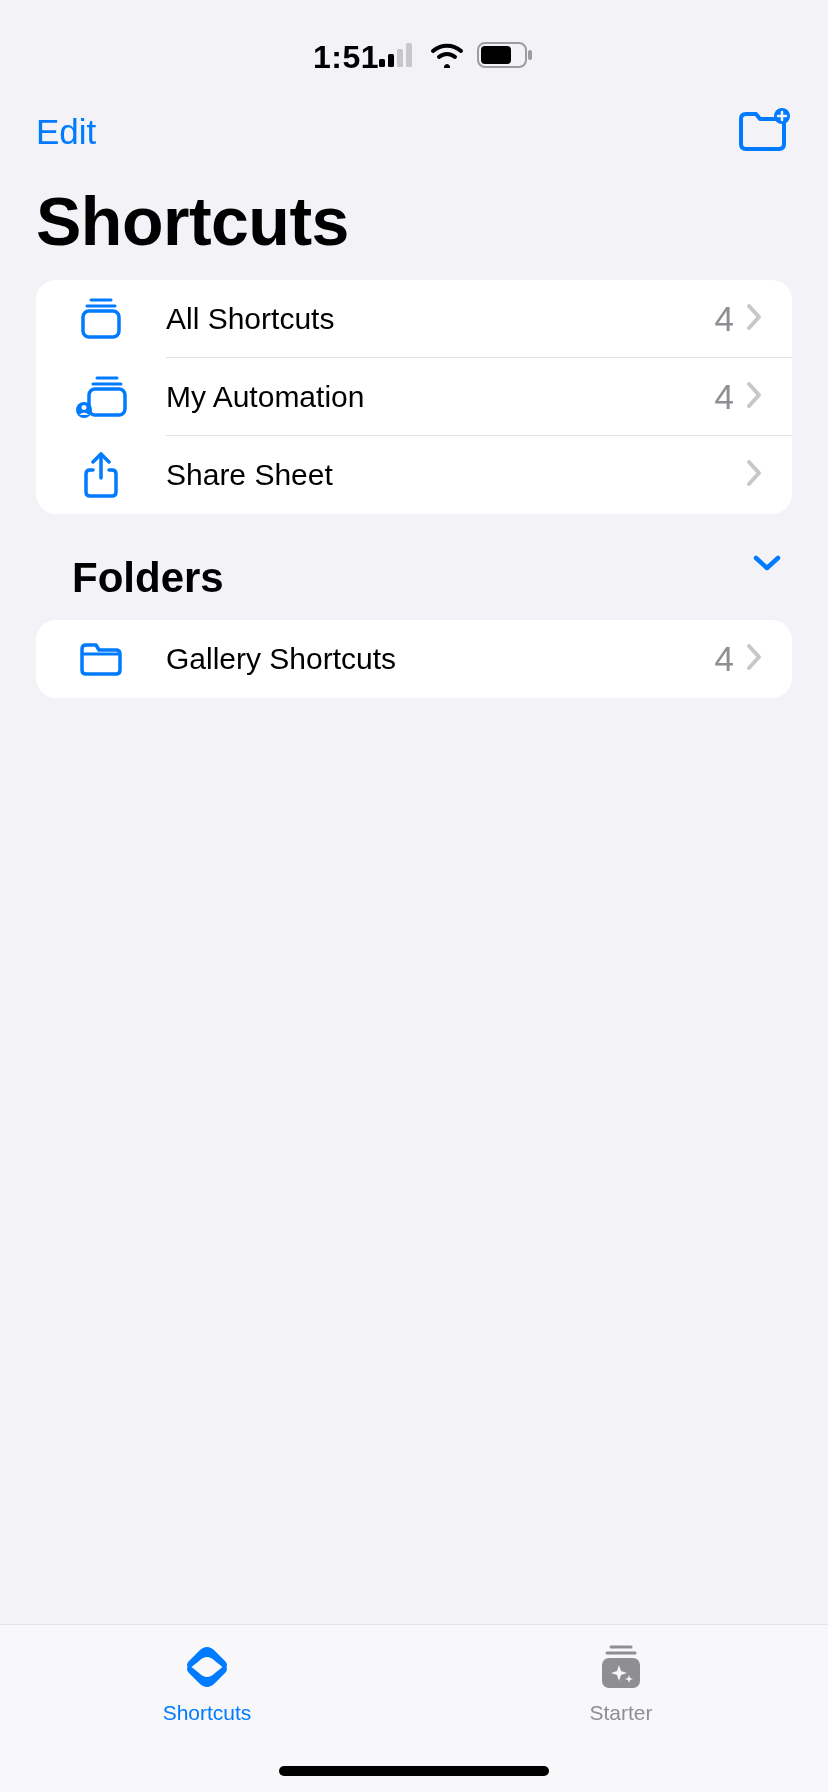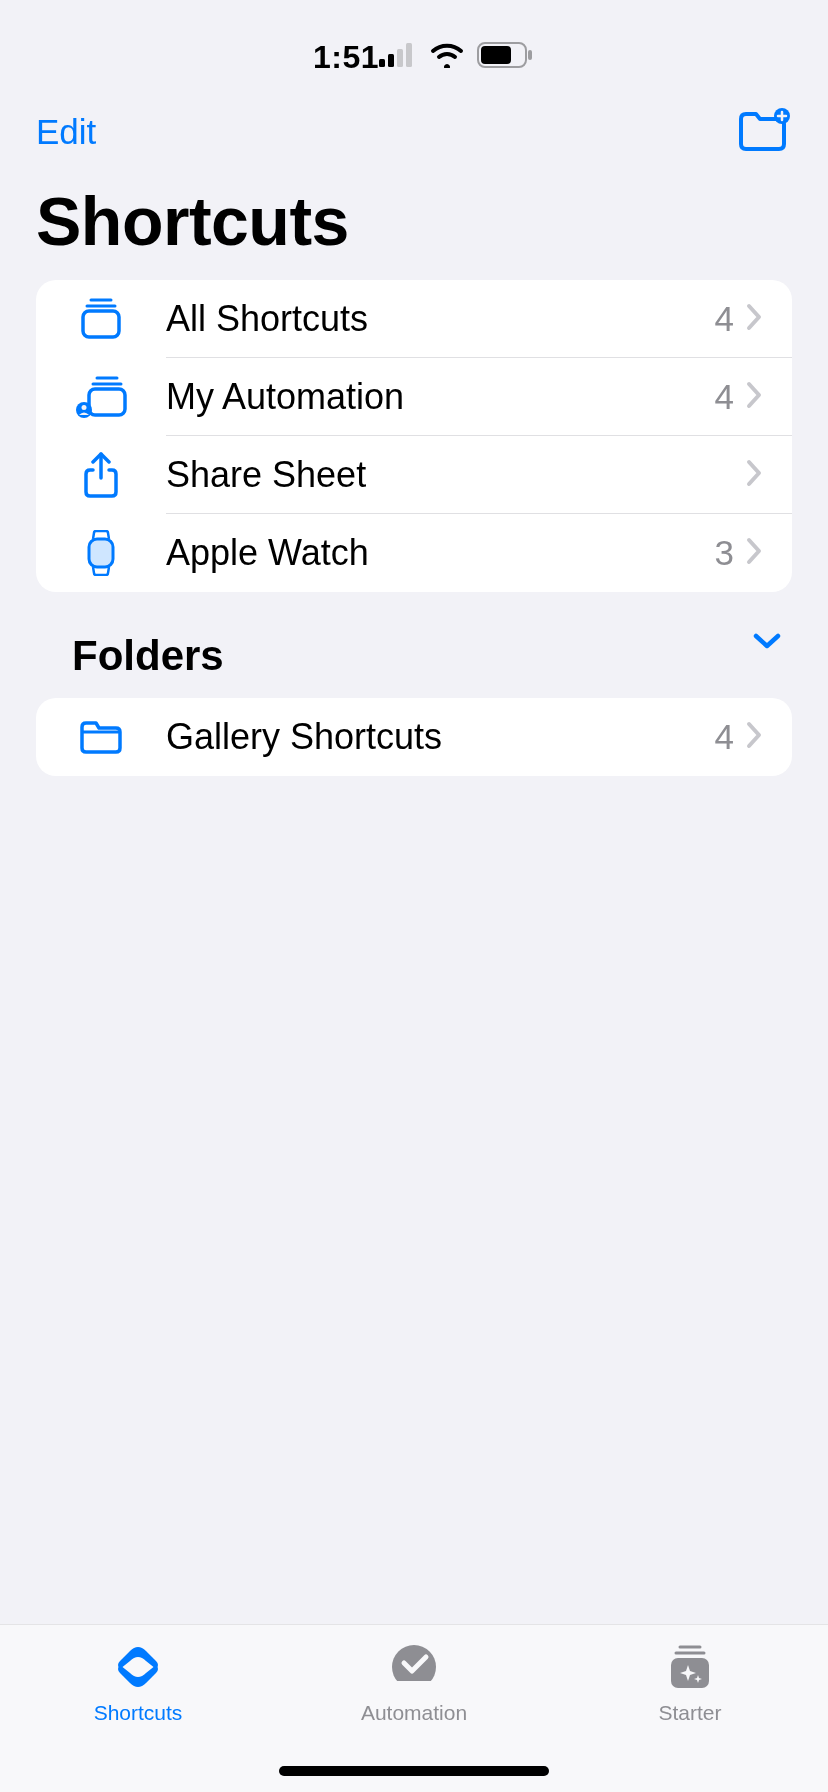--- a/index.html
+++ b/index.html
@@ -77,21 +77,21 @@
     }
     .list-icon {
       width: 62px;
       display: flex;
       justify-content: center;
       align-items: center;
       margin-right: 34px;
     }
     .list-label {
       flex: 1;
-      font-size: 36px;
+      font-size: 30px;
       color: #000;
     }
     .list-count {
       font-size: 35px;
       color: #8e8e93;
       margin-right: 12px;
     }
     .chevron {
       color: #c7c7cc;
     }
@@ -247,36 +247,20 @@
     </div>
     <div class="list-label">Share Sheet</div>
     <div class="list-count"></div>
     <span class="chevron">
       <svg width="16" height="28" viewBox="0 0 16 28">
           <path d="M3 3 L13 14 L3 25" stroke="#c7c7cc" stroke-width="4" fill="none" stroke-linecap="round" stroke-linejoin="round"></path>
         </svg>
     </span>
   </div>
 
-  <div class="list-item">
-    <div class="list-icon">
-      <svg width="30" height="46" viewBox="0 0 30 46">
-        <path d="M7 9 L8 3 Q8 1 10 1 L20 1 Q22 1 22 3 L23 9" stroke="#007aff" stroke-width="2.5" fill="none"></path>
-        <path d="M7 37 L8 43 Q8 45 10 45 L20 45 Q22 45 22 43 L23 37" stroke="#007aff" stroke-width="2.5" fill="none"></path>
-        <rect x="3" y="9" width="24" height="28" rx="8" stroke="#007aff" stroke-width="3" fill="#cfe6ff"></rect>
-      </svg>
-    </div>
-    <div class="list-label">Apple Watch</div>
-    <div class="list-count">3</div>
-    <span class="chevron">
-      <svg width="16" height="28" viewBox="0 0 16 28">
-          <path d="M3 3 L13 14 L3 25" stroke="#c7c7cc" stroke-width="4" fill="none" stroke-linecap="round" stroke-linejoin="round"></path>
-        </svg>
-    </span>
-  </div>
 
 </div>
 
 <div class="section-header">
   <div class="section-title">Folders</div>
   <span>
     <svg width="30" height="18" viewBox="0 0 30 18">
         <path d="M4 4 L15 14 L26 4" stroke="#007aff" stroke-width="4.5" fill="none" stroke-linecap="round" stroke-linejoin="round"></path>
       </svg>
   </span>
@@ -302,30 +286,20 @@
 
 <div class="tab-bar">
   <div class="tab-item tab-active">
     <div class="tab-icon">
       <svg width="52" height="52" viewBox="0 0 52 52">
         <path d="M26 6 Q30 6 34 10 L44 20 Q48 24 44 28 L34 20 Q30 16 26 16 Q22 16 18 20 L8 28 Q4 24 8 20 L18 10 Q22 6 26 6 Z" fill="#007aff"></path>
         <path d="M26 46 Q22 46 18 42 L8 32 Q4 28 8 24 L18 32 Q22 36 26 36 Q30 36 34 32 L44 24 Q48 28 44 32 L34 42 Q30 46 26 46 Z" fill="#007aff"></path>
       </svg>
     </div>
     <div class="tab-label">Shortcuts</div>
-  </div>
-  <div class="tab-item tab-inactive">
-    <div class="tab-icon">
-      <svg width="48" height="48" viewBox="0 0 48 48">
-        <circle cx="24" cy="24" r="22" fill="#8e8e93"></circle>
-        <rect x="6" y="38" width="36" height="8" fill="#f8f8fa"></rect>
-        <path d="M14 20 L22 28 L36 14" stroke="#f8f8fa" stroke-width="5" fill="none" stroke-linecap="round" stroke-linejoin="round"></path>
-      </svg>
-    </div>
-    <div class="tab-label">Automation</div>
   </div>
   <div class="tab-item tab-inactive">
     <div class="tab-icon">
       <svg width="48" height="48" viewBox="0 0 48 48">
         <line x1="14" y1="4" x2="34" y2="4" stroke="#8e8e93" stroke-width="3" stroke-linecap="round"></line>
         <line x1="10" y1="10" x2="38" y2="10" stroke="#8e8e93" stroke-width="3" stroke-linecap="round"></line>
         <rect x="5" y="15" width="38" height="30" rx="7" fill="#8e8e93"></rect>
         <path d="M22 22 L24 28 L30 30 L24 32 L22 38 L20 32 L14 30 L20 28 Z" fill="#f8f8fa"></path>
         <path d="M32 32 L33 35 L36 36 L33 37 L32 40 L31 37 L28 36 L31 35 Z" fill="#f8f8fa"></path>
       </svg>

